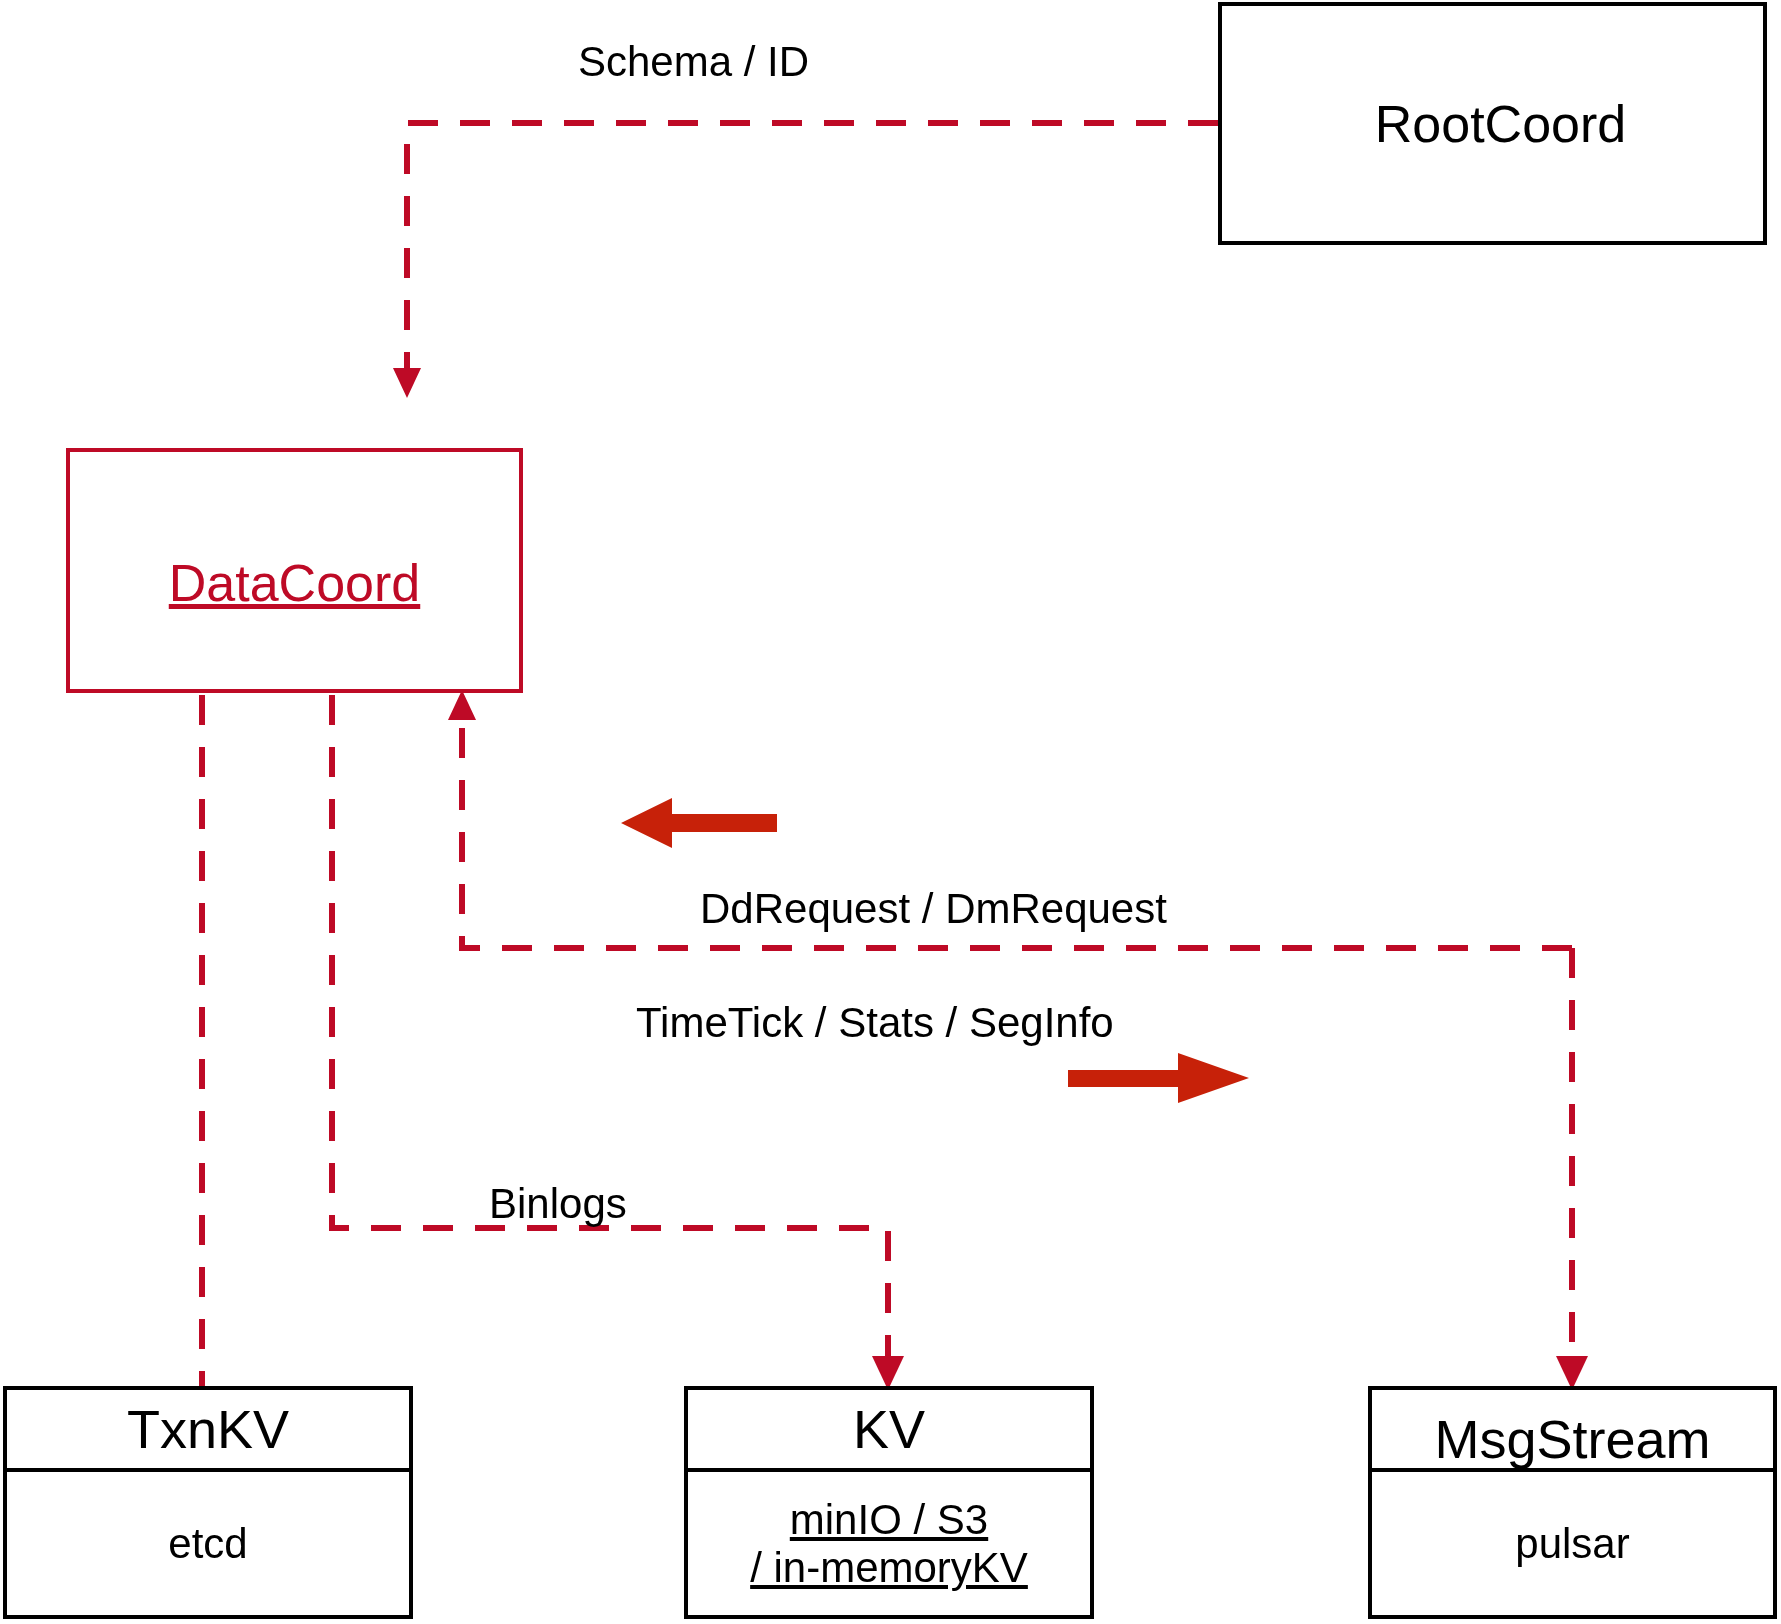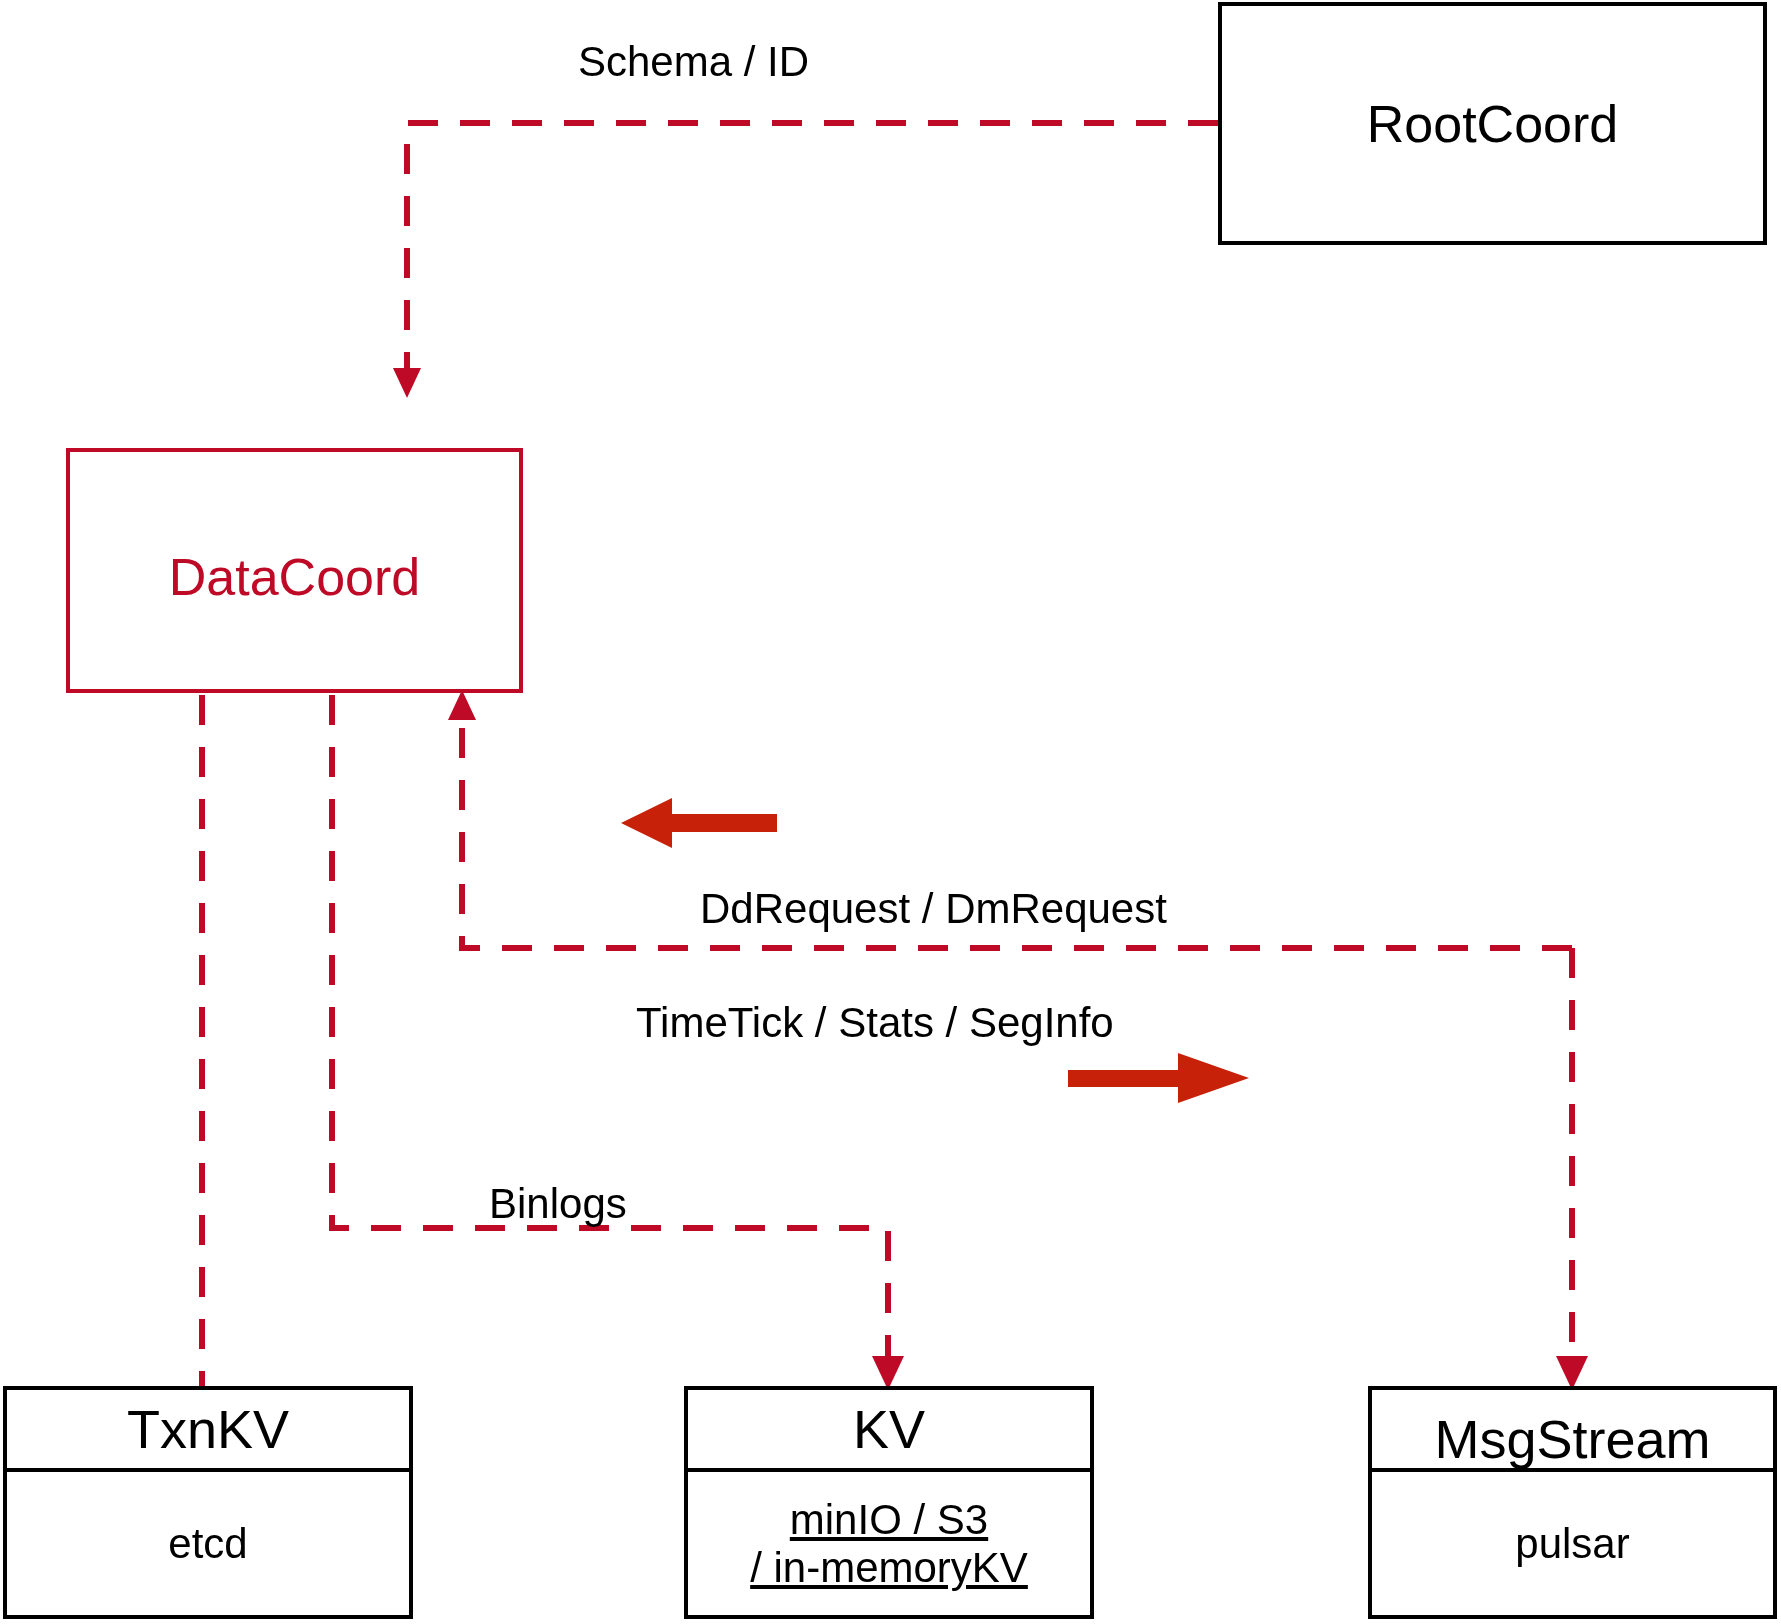--- a/index.html
+++ b/index.html
@@ -111,25 +111,25 @@
     <g>
       <path d="M 777 814 L 672 814 L 672 798 L 621 823 L 672 848 L 672 832 L 777 832 z" fill="#C72109"></path>
     </g>
 
     <g>
       <path d="M 1068 1070 L 1178 1070 L 1178 1053 L 1249 1078 L 1178 1103 L 1178 1087 L 1068 1087 z" fill="#C72109"></path>
     </g>
   </svg>
 
   <div class="node-box node-black" style="left:1218px; top:2px; width:549px; height:243px;">
-    <div class="cell" style="top:0; height:100%; font-size:52px;">RootCoord</div>
+    <div class="cell" style="top:0; height:100%; font-size:52px;padding-left:8px;">RootCoord</div>
   </div>
 
   <div class="node-box node-red" style="left:66px; top:448px; width:457px; height:245px;">
-    <div class="cell red-title" style="top:6px; height:100%;">DataCoord</div>
+    <div class="cell red-title" style="top:12px; height:100%;text-decoration:underline;">DataCoord</div>
   </div>
 
   <div class="node-box node-black" style="left:3px; top:1386px; width:410px; height:233px;">
     <div class="divider" style="top:78px;"></div>
     <div class="cell split-head" style="top:0; height:78px;">TxnKV</div>
     <div class="cell split-body" style="top:82px; height:143px;">etcd</div>
   </div>
 
   <div class="node-box node-black" style="left:684px; top:1386px; width:410px; height:233px;">
     <div class="divider" style="top:78px;"></div>

